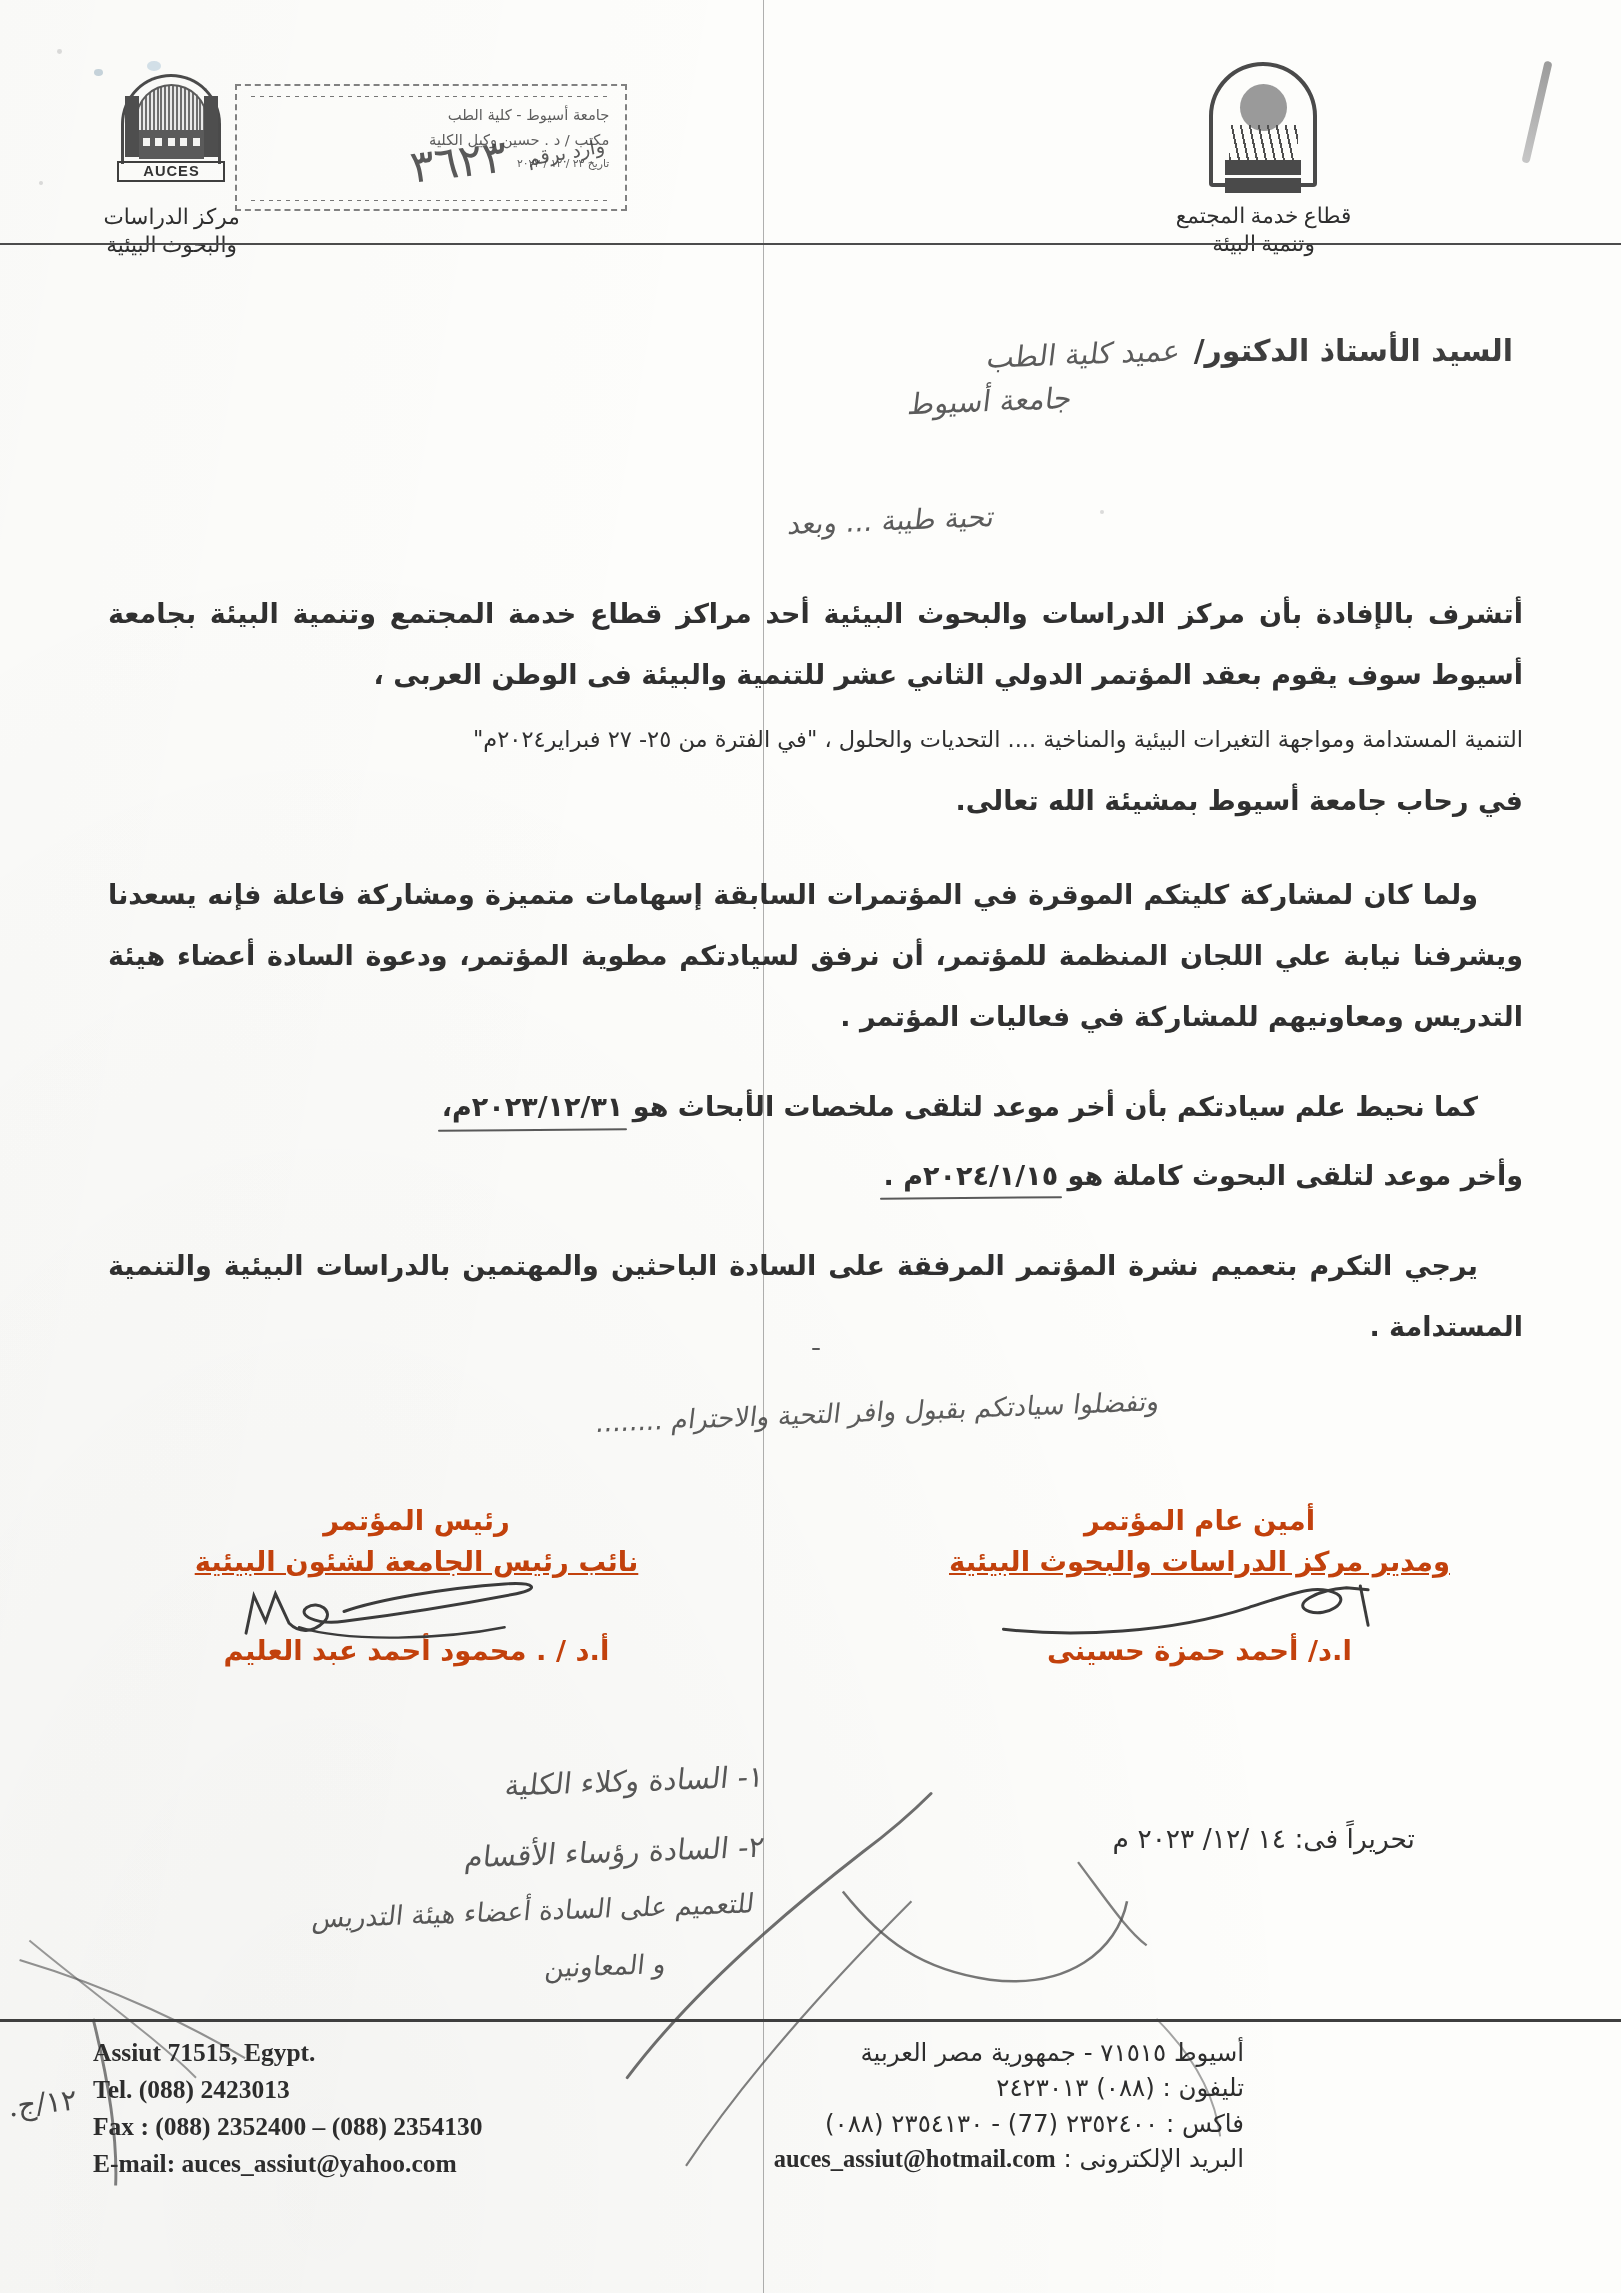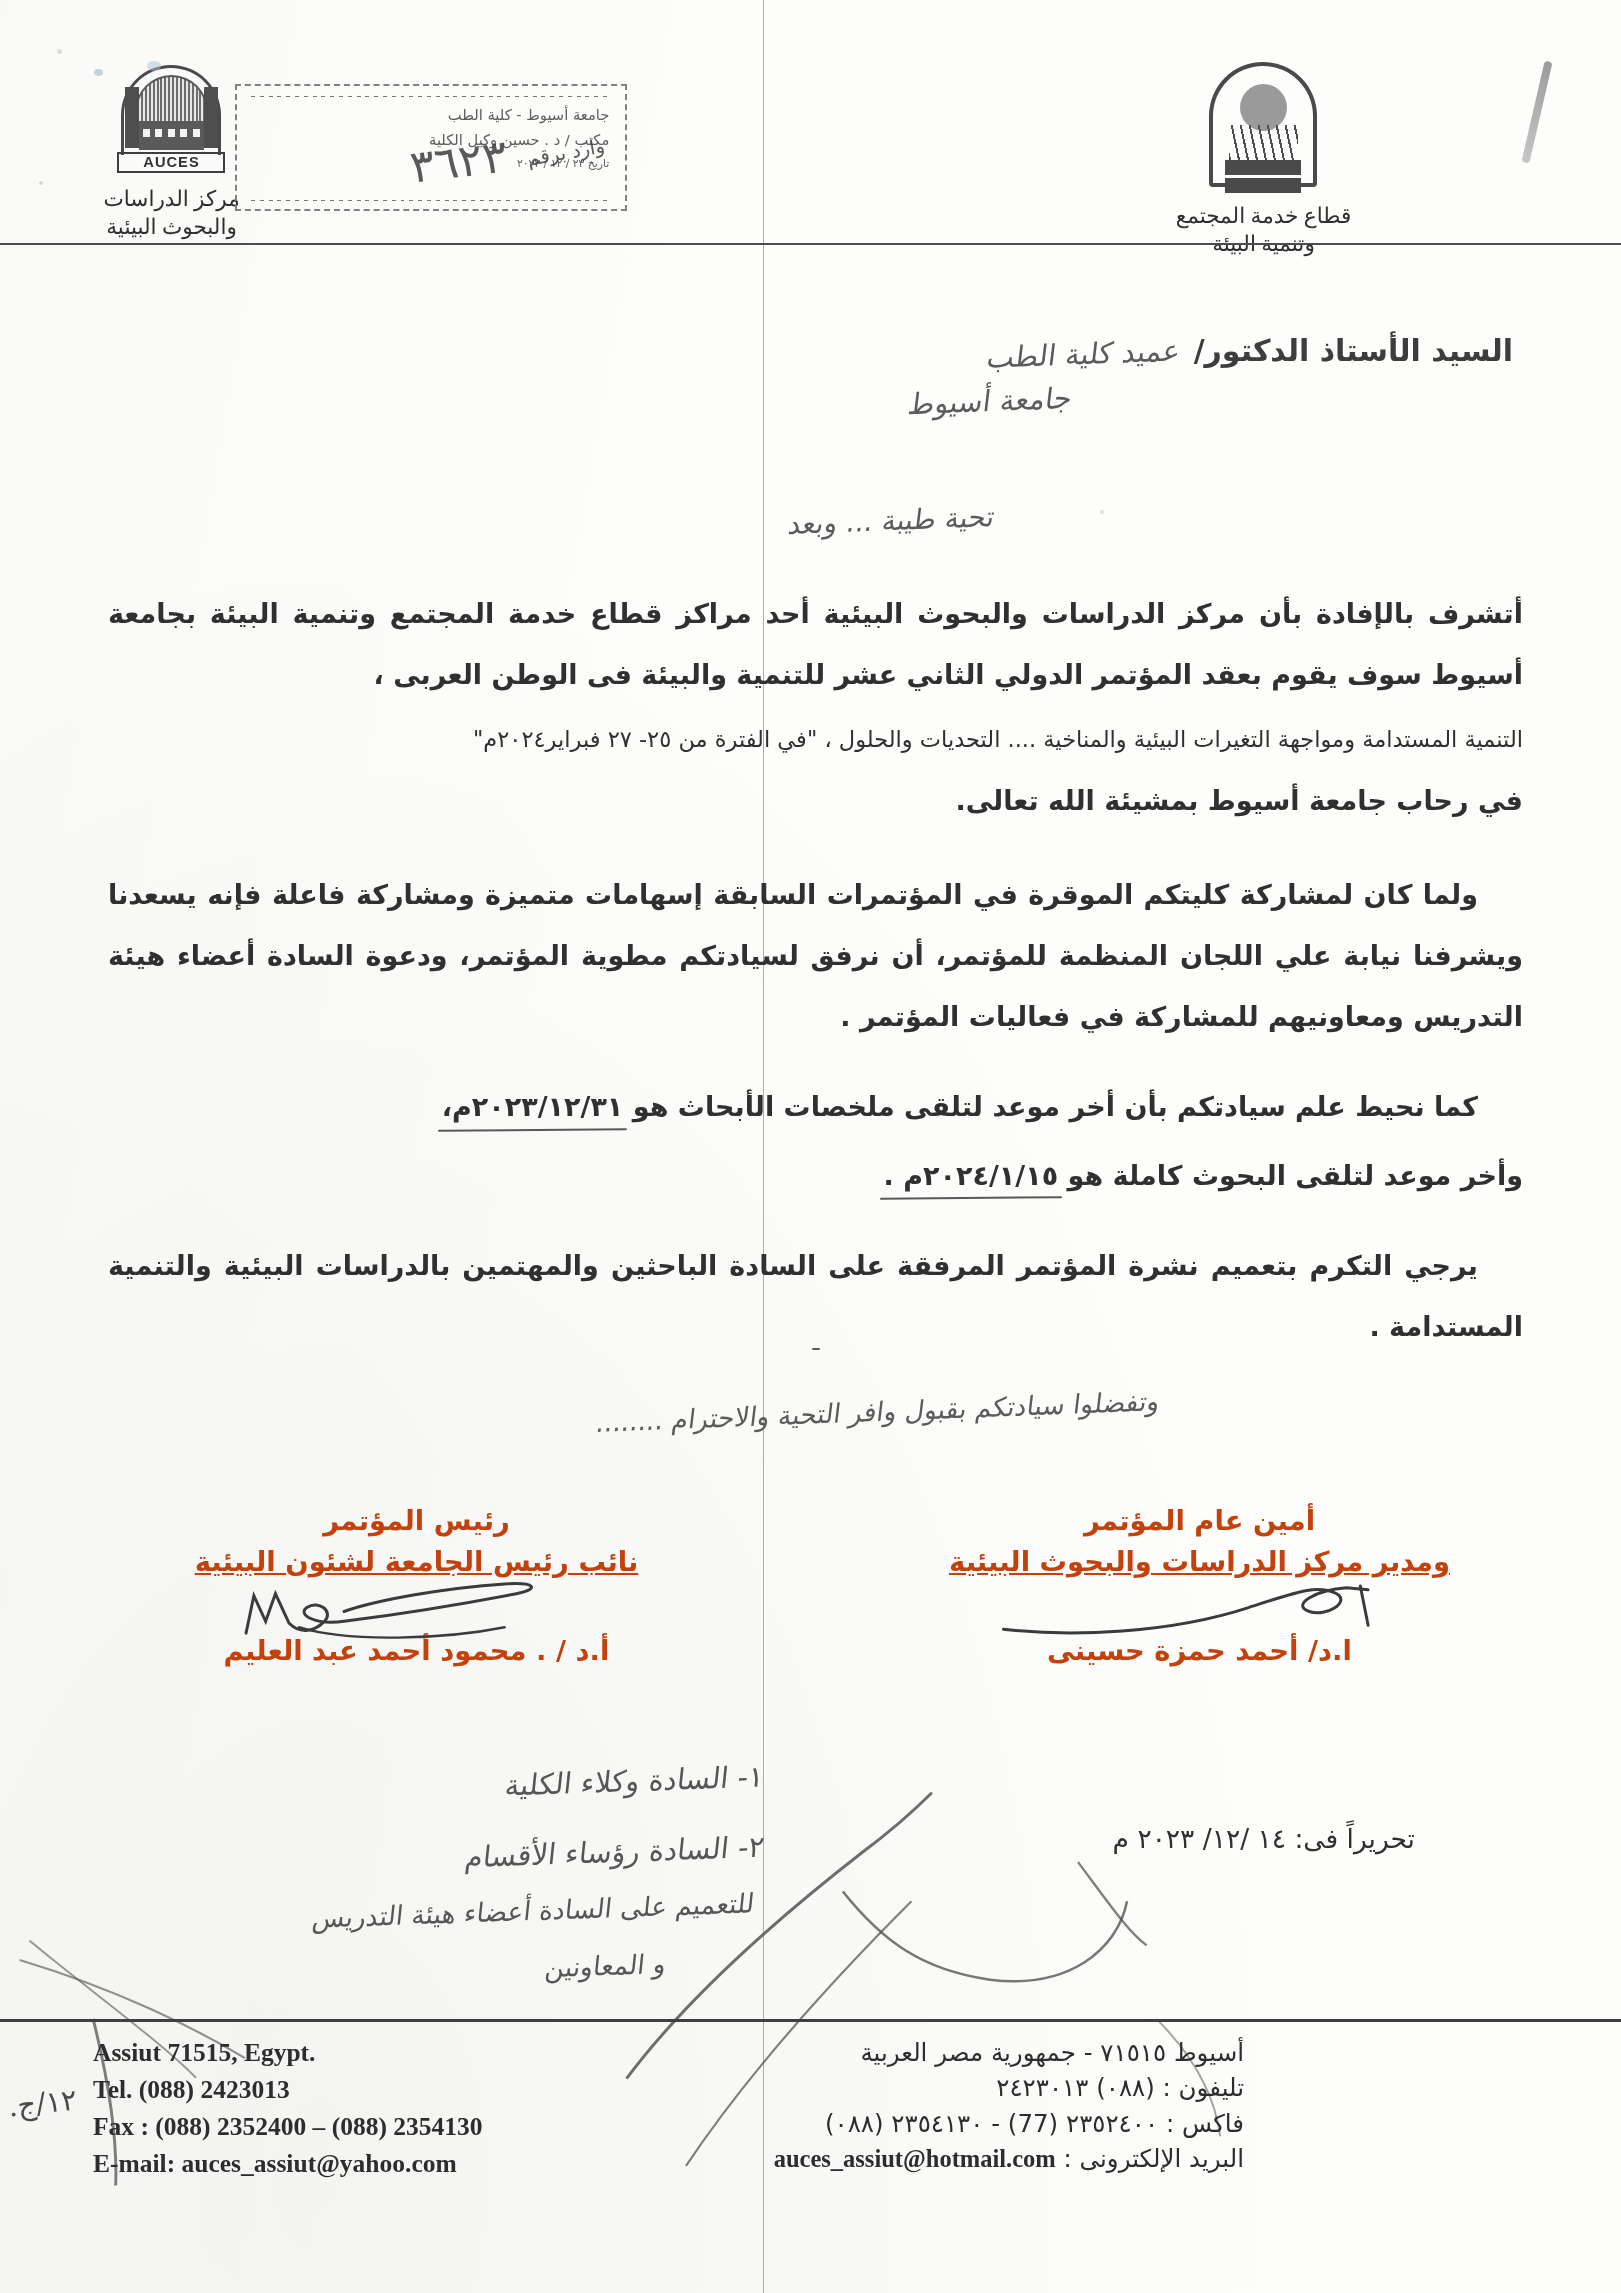--- a/index.html
+++ b/index.html
@@ -29,21 +29,21 @@
   }
   
   #header{
     position:absolute; top:33px; left:0; width:1621px; height:279px;
   }
   .hdr-block{ position:absolute; text-align:center; }
   #hdr-left{ left:19.6px; top:21.6px; width:304px; }
   #hdr-right{ right:196px; top:29px; width:323px; }
 
   .logo-auces{
-    width:116px;height:116px;margin:7px auto;position:relative;
+    width:116px;height:116px;margin:16px auto;position:relative;
   }
   .logo-auces .arch{
     position:absolute; left:7.8px; top:3.9px; width:100px; height:90px;
     border:3.9px solid #4a4a4a;
     border-bottom:none;
     border-radius:51px 51px 0 0;
   }
   .logo-auces .innerarch{
     position:absolute; left:21.6px; top:13.7px; width:73px; height:61px;
     border:2px solid #5a5a5a; border-bottom:none;

